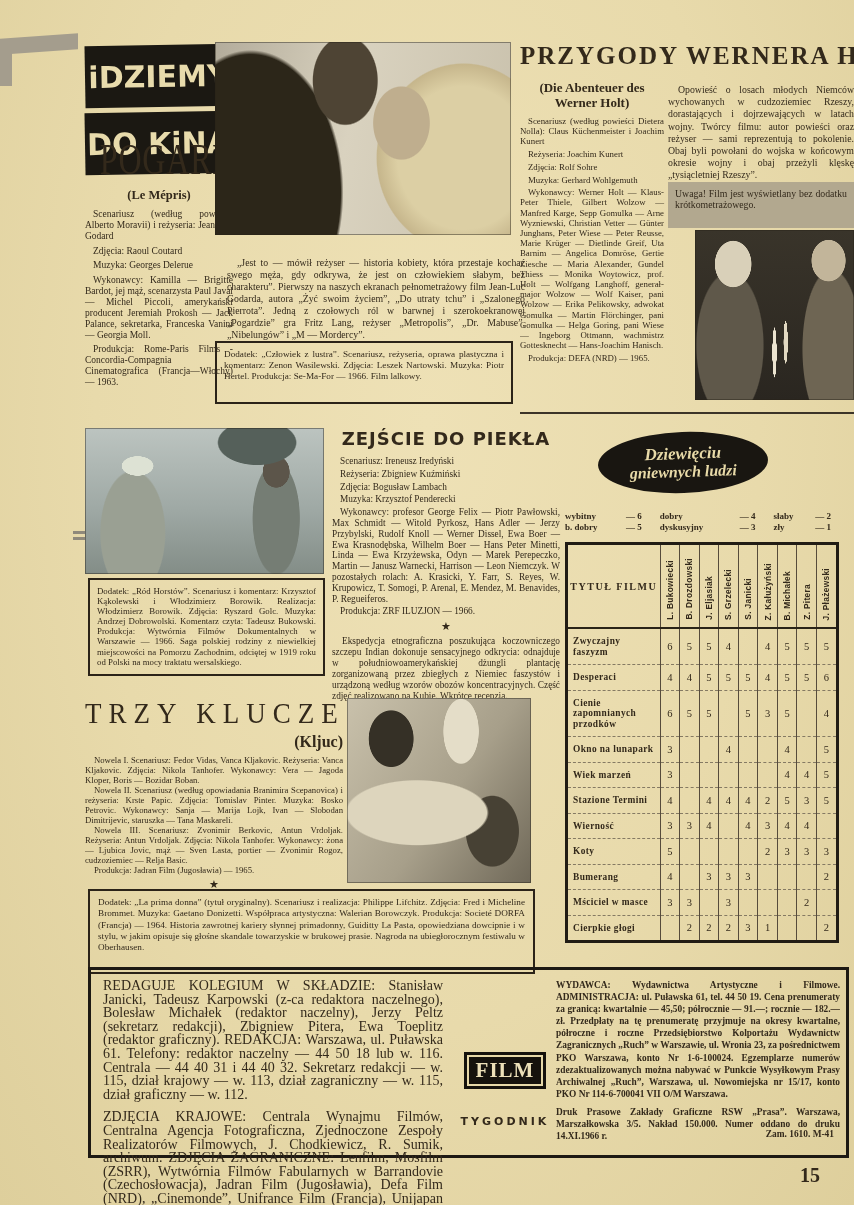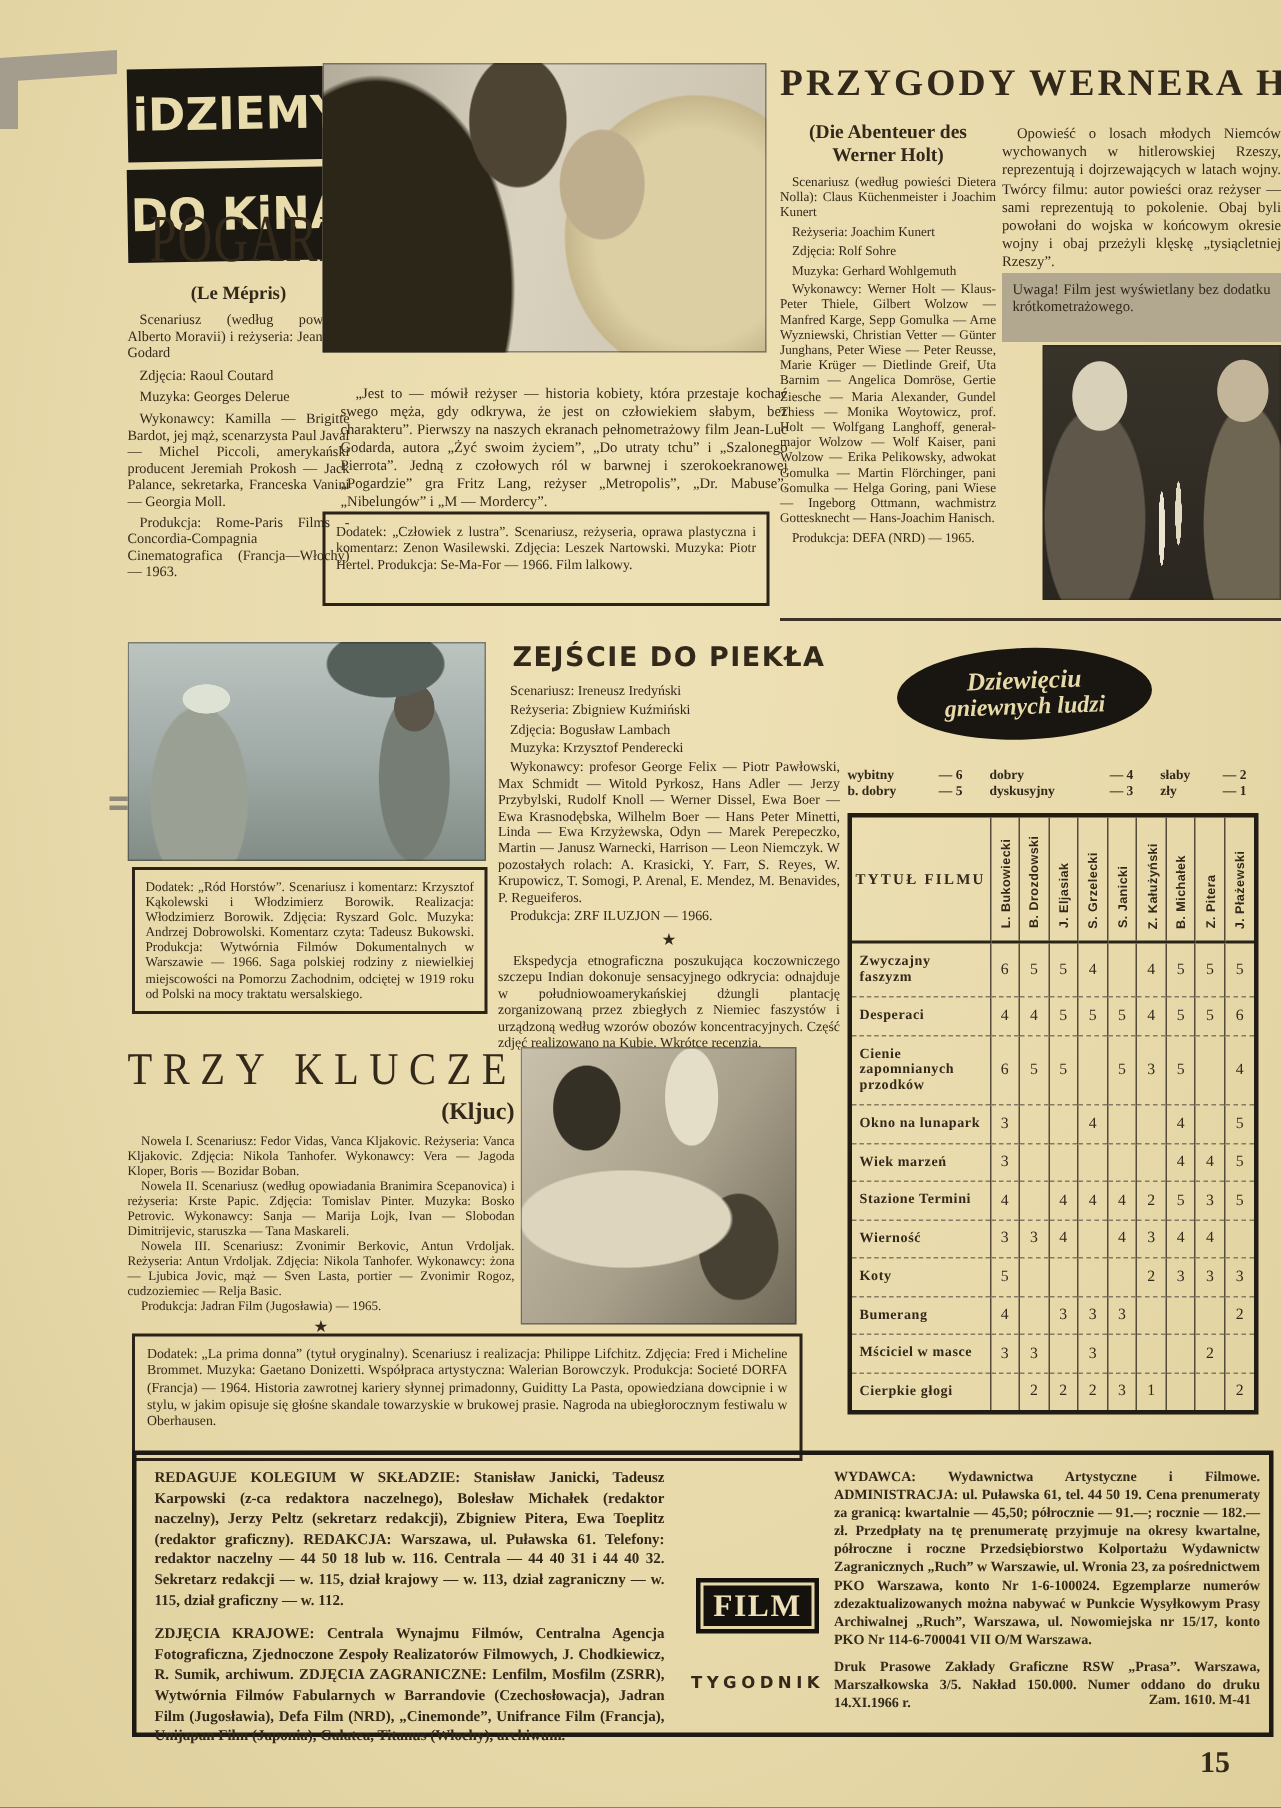--- a/index.html
+++ b/index.html
@@ -124,21 +124,21 @@
     font-family:"Liberation Sans","DejaVu Sans",sans-serif; font-weight:bold; font-size:8.4px;
     letter-spacing:.3px; white-space:nowrap; margin-bottom:3px; }
   .rt-table tbody td { border-top:1px dashed #857a63; }
   .rt-table tbody tr:first-child td { border-top:none; }
   .td-film { font-weight:bold; font-size:9.4px; letter-spacing:.4px; padding:7px 2px 7px 5px !important; line-height:10.5px; }
   .td-score { text-align:center; font-size:10.5px; }
 
   
   .masthead { left:88px; top:967px; width:761px; height:191px; border:3px solid #1d1913; box-sizing:border-box; }
   .mh-left { position:absolute; left:12px; top:9px; width:352px; }
-  .mh-left p { font-weight:bold; font-size:10px; line-height:13.6px; text-align:justify; margin:0 12px 9px 0; }
+  .mh-left p { font-weight:normal; font-size:14px; line-height:13.6px; text-align:justify; margin:0 12px 9px 0; }
   .mh-center { position:absolute; left:368px; top:82px; width:92px; text-align:center; }
   .film-logo { display:inline-block; background:#15120d; padding:3px; }
   .film-logo-inner { display:block; border:2px solid #e6d8a8; padding:1px 7px; color:#ece0b8;
     font-weight:bold; font-size:21px; letter-spacing:1px; }
   .mh-tygodnik { margin-top:26px; font-family:"DejaVu Sans",sans-serif; font-weight:bold;
     font-size:11px; letter-spacing:3px; }
   .mh-right { position:absolute; left:465px; top:9px; width:284px; }
   .mh-right p { font-weight:bold; font-size:9.4px; line-height:12.1px; text-align:justify; margin:0 0 6px 0; }
   .mh-zam { position:absolute; right:12px; bottom:16px; font-weight:bold; font-size:9.4px; }
 
@@ -183,21 +183,21 @@
     <div class="credits">
         <p>Scenariusz (według powieści Dietera Nolla): Claus Küchenmeister i Joachim Kunert</p>
         <p>Reżyseria: Joachim Kunert</p>
         <p>Zdjęcia: Rolf Sohre</p>
         <p>Muzyka: Gerhard Wohlgemuth</p>
         <p>Wykonawcy: Werner Holt — Klaus-Peter Thiele, Gilbert Wolzow — Manfred Karge, Sepp Gomulka — Arne Wyzniewski, Christian Vetter — Günter Junghans, Peter Wiese — Peter Reusse, Marie Krüger — Dietlinde Greif, Uta Barnim — Angelica Domröse, Gertie Ziesche — Maria Alexander, Gundel Thiess — Monika Woytowicz, prof. Holt — Wolfgang Langhoff, generał-major Wolzow — Wolf Kaiser, pani Wolzow — Erika Pelikowsky, adwokat Gomulka — Martin Flörchinger, pani Gomulka — Helga Goring, pani Wiese — Ingeborg Ottmann, wachmistrz Gottesknecht — Hans-Joachim Hanisch.</p>
         <p>Produkcja: DEFA (NRD) — 1965.</p>
       </div>
   </section>
   <section class="abs wh-right">
-    <p class="wh-desc">Opowieść o losach młodych Niemców wychowanych w hitlerowskiej Rzeszy, reprezentują i dojrzewających w latach wojny. Twórcy filmu: autor powieści oraz reżyser — sami reprezentują to pokolenie. Obaj byli powołani do wojska w końcowym okresie wojny i obaj przeżyli klęskę „tysiącletniej Rzeszy”.</p>
+    <p class="wh-desc">Opowieść o losach młodych Niemców wychowanych w cudzoziemiec Rzeszy, dorastających i dojrzewających w latach wojny. Twórcy filmu: autor powieści oraz reżyser — sami reprezentują to pokolenie. Obaj byli powołani do wojska w końcowym okresie wojny i obaj przeżyli klęskę „tysiącletniej Rzeszy”.</p>
   </section>
   <div class="abs uwaga">
     <p>Uwaga! Film jest wyświetlany bez dodatku krótkometrażowego.</p>
   </div>
   <div class="abs photo photo-men"></div>
   <div class="abs rule-mid"></div>
 
   <div class="abs photo photo-tropical"></div>
   <section class="abs zj-col">
     <h2 class="zj-title">ZEJŚCIE DO PIEKŁA</h2>

